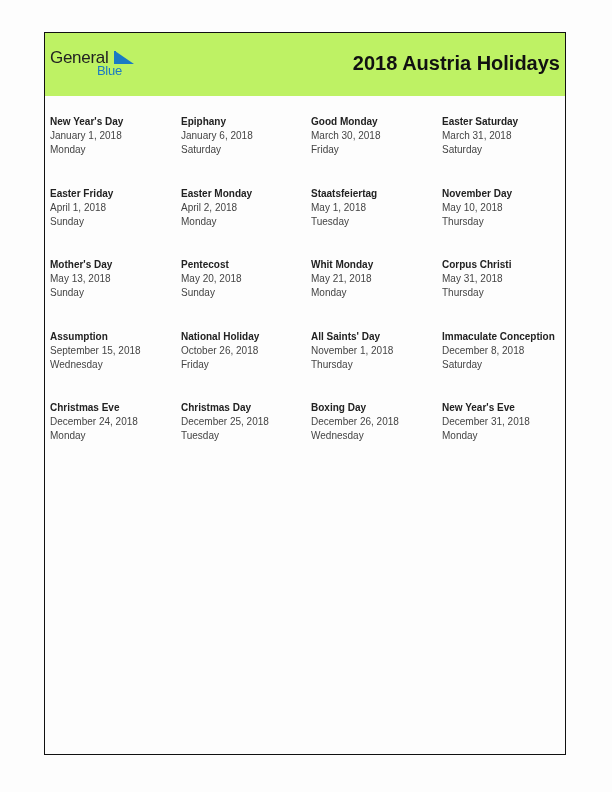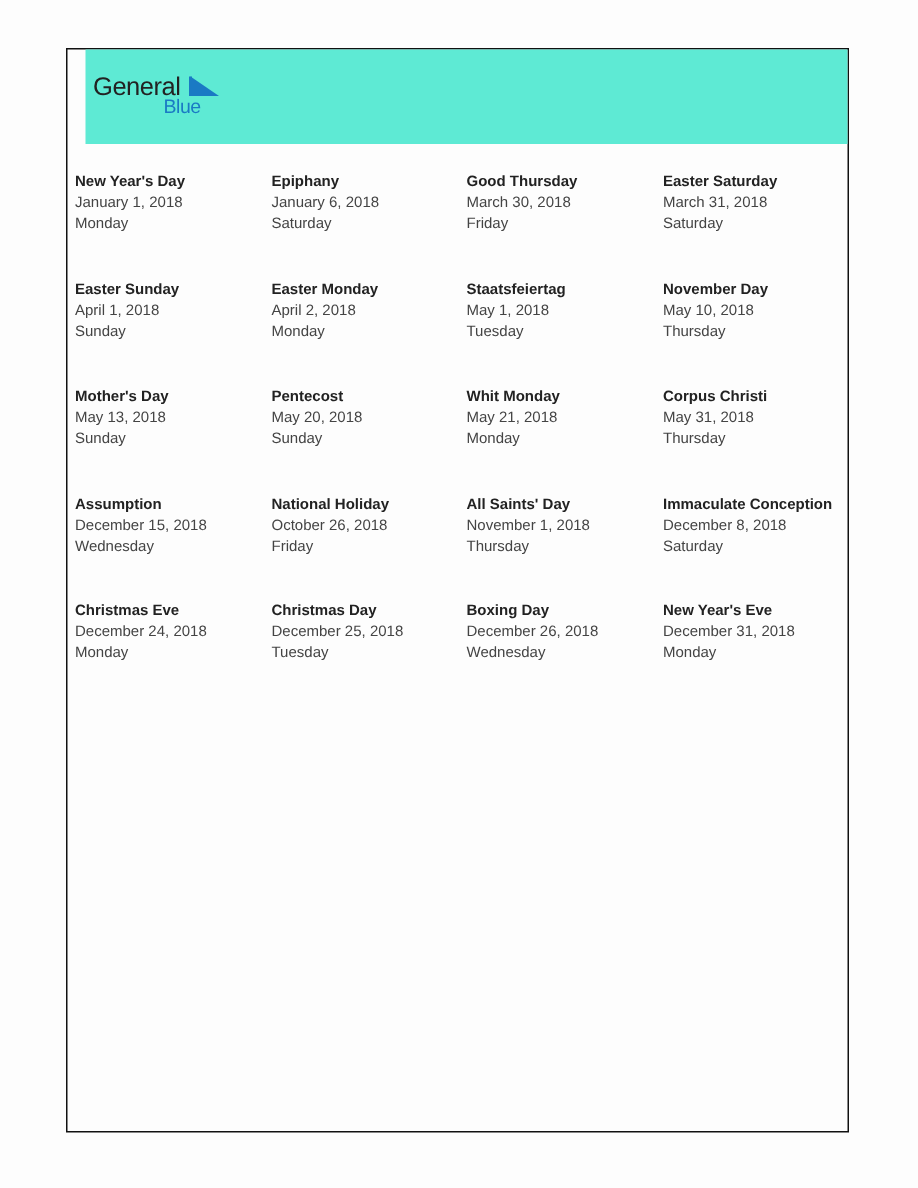--- a/index.html
+++ b/index.html
@@ -5,21 +5,21 @@
     html, body { margin:0; padding:0; }
     body {
       width:612px; height:792px; background:#fdfdfd; position:relative;
       font-family:"Liberation Sans", "DejaVu Sans", sans-serif; overflow:hidden;
     }
     .page {
       position:absolute; left:44px; top:32px; width:522px; height:723px;
       border:1px solid #111; background:#fdfdfd; box-sizing:border-box;
     }
     .header {
-      position:absolute; left:12px; top:0; right:0; height:63px; background:#5eead4;
+      position:absolute; left:0; top:0; right:0; height:63px; background:#bef264;
     }
     .logo { position:absolute; left:5px; top:15px; width:90px; height:36px; }
     .logo-general {
       position:absolute; left:0; top:0; font-size:17px; color:#222; letter-spacing:-0.3px;
     }
     .logo-blue {
       position:absolute; left:47px; top:15px; font-size:13px; color:#1a7ac4; letter-spacing:-0.3px;
     }
     .logo-flag {
       position:absolute; left:65px; top:3px; width:0; height:0;
@@ -44,46 +44,47 @@
 <body>
 
 <div class="page">
   <div class="header">
     <div class="logo">
       <span class="logo-general">General</span>
       <span class="logo-bar"></span>
       <span class="logo-flag"></span>
       <span class="logo-blue">Blue</span>
     </div>
+    <div class="title">2018 Austria Holidays</div>
   </div>
 
   <div class="grid">
     <div class="cell">
         <div class="name">New Year's Day</div>
         <div class="date">January 1, 2018</div>
         <div class="day">Monday</div>
       </div>
     <div class="cell">
         <div class="name">Epiphany</div>
         <div class="date">January 6, 2018</div>
         <div class="day">Saturday</div>
       </div>
     <div class="cell">
-        <div class="name">Good Thursday</div>
+        <div class="name">Good Monday</div>
         <div class="date">March 30, 2018</div>
         <div class="day">Friday</div>
       </div>
     <div class="cell">
         <div class="name">Easter Saturday</div>
         <div class="date">March 31, 2018</div>
         <div class="day">Saturday</div>
       </div>
 
     <div class="cell">
-        <div class="name">Easter Sunday</div>
+        <div class="name">Easter Friday</div>
         <div class="date">April 1, 2018</div>
         <div class="day">Sunday</div>
       </div>
     <div class="cell">
         <div class="name">Easter Monday</div>
         <div class="date">April 2, 2018</div>
         <div class="day">Monday</div>
       </div>
     <div class="cell">
         <div class="name">Staatsfeiertag</div>
@@ -112,21 +113,21 @@
         <div class="day">Monday</div>
       </div>
     <div class="cell">
         <div class="name">Corpus Christi</div>
         <div class="date">May 31, 2018</div>
         <div class="day">Thursday</div>
       </div>
 
     <div class="cell">
         <div class="name">Assumption</div>
-        <div class="date">December 15, 2018</div>
+        <div class="date">September 15, 2018</div>
         <div class="day">Wednesday</div>
       </div>
     <div class="cell">
         <div class="name">National Holiday</div>
         <div class="date">October 26, 2018</div>
         <div class="day">Friday</div>
       </div>
     <div class="cell">
         <div class="name">All Saints' Day</div>
         <div class="date">November 1, 2018</div>

